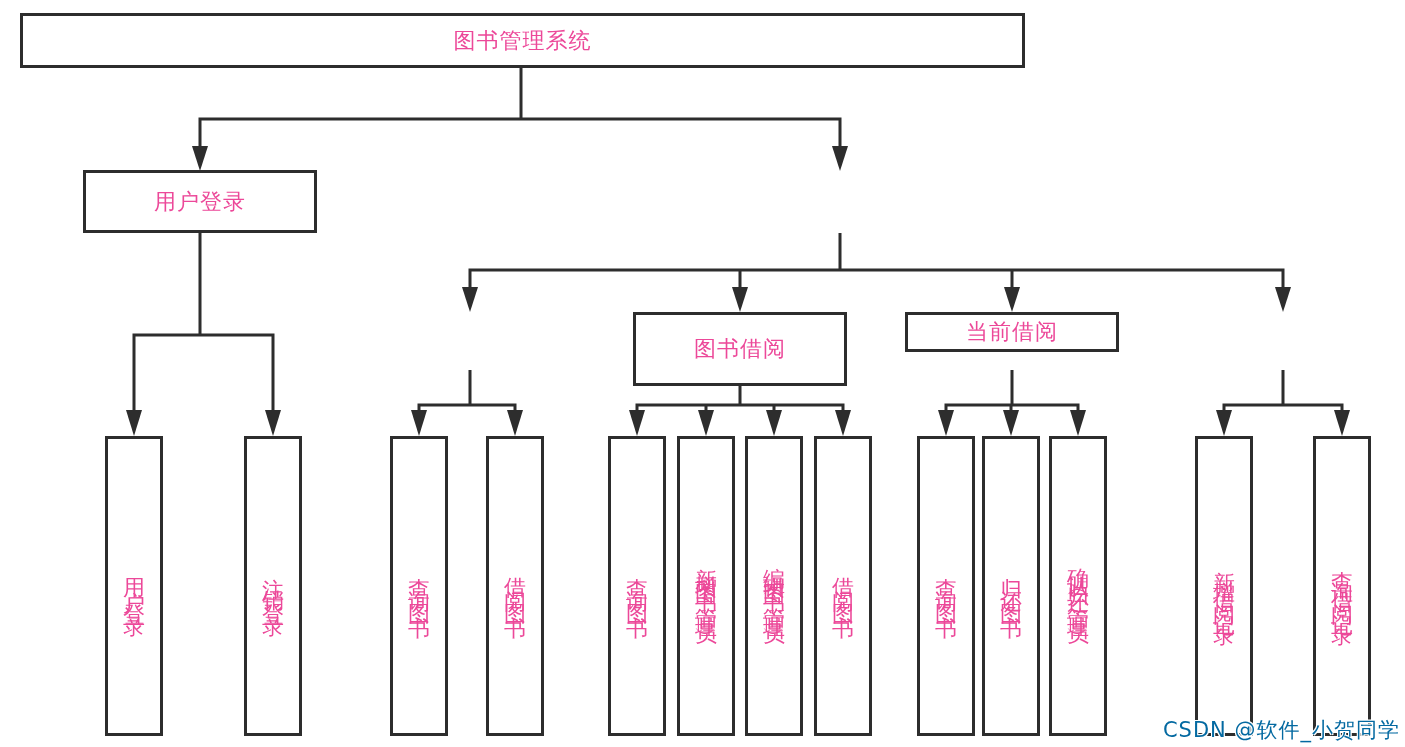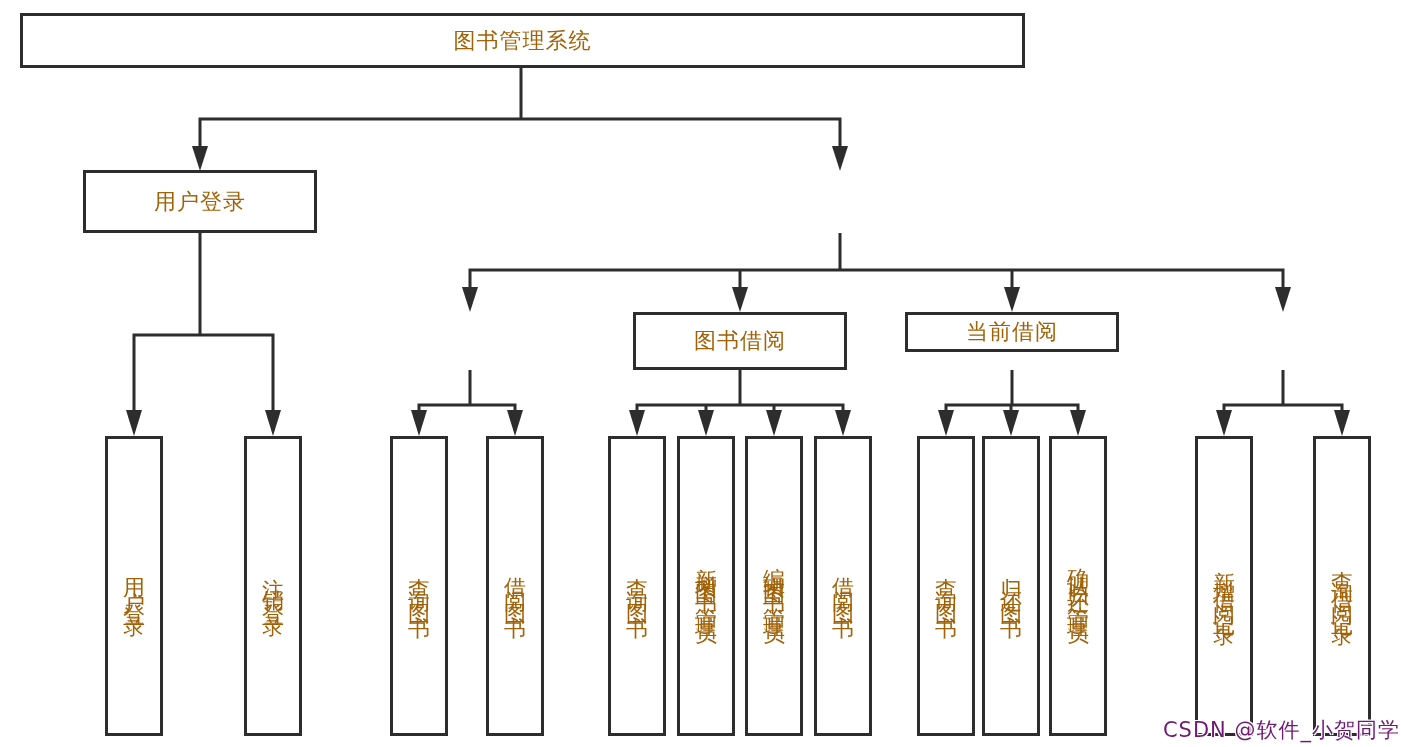--- a/index.html
+++ b/index.html
@@ -21,21 +21,21 @@
     width: 1405px; height: 747px;
     pointer-events: none;
   }
   .node {
     position: absolute;
     border: 3px solid #2d2d2d;
     background: #ffffff;
     display: flex;
     align-items: center;
     justify-content: center;
-    color: #a16207;
+    color: #ec4899;
   }
   .h-label {
     font-size: 22px;
     letter-spacing: 1px;
     white-space: nowrap;
   }
   .v-node { width: 58px; top: 436px; height: 300px; }
   .v-text {
     writing-mode: vertical-rl;
     text-orientation: mixed;
@@ -45,21 +45,21 @@
   }
   .sp4 { letter-spacing: 13px; }
   .sp6 { letter-spacing: 11px; }
   .sp9 { letter-spacing: 8px; }
   .watermark {
     position: absolute;
     right: 5px;
     bottom: 3px;
     font-size: 21px;
     letter-spacing: 1px;
-    color: #701a75;
+    color: #0369a1;
     text-shadow: 1px 1px 0 #ffffff, -1px -1px 0 #ffffff, 1px -1px 0 #ffffff, -1px 1px 0 #ffffff;
     z-index: 6;
     white-space: nowrap;
   }
 </style>
 </head>
 <body>
 
 <div class="canvas">
 
@@ -104,21 +104,21 @@
   </svg>
 
   <div class="node" style="left:20px; top:13px; width:1005px; height:55px;">
     <span class="h-label">图书管理系统</span>
   </div>
 
   <div class="node" style="left:83px; top:170px; width:234px; height:63px;">
     <span class="h-label">用户登录</span>
   </div>
 
-  <div class="node" style="left:633px; top:312px; width:214px; height:58px;">
+  <div class="node" style="left:633px; top:312px; width:214px; height:74px;">
     <span class="h-label">图书借阅</span>
   </div>
   <div class="node" style="left:905px; top:312px; width:214px; height:40px;align-items:center;">
     <span class="h-label">当前借阅</span>
   </div>
 
   <div class="node v-node" style="left:105px;">
     <span class="v-text sp4">用户登录</span>
   </div>
   <div class="node v-node" style="left:244px;">

